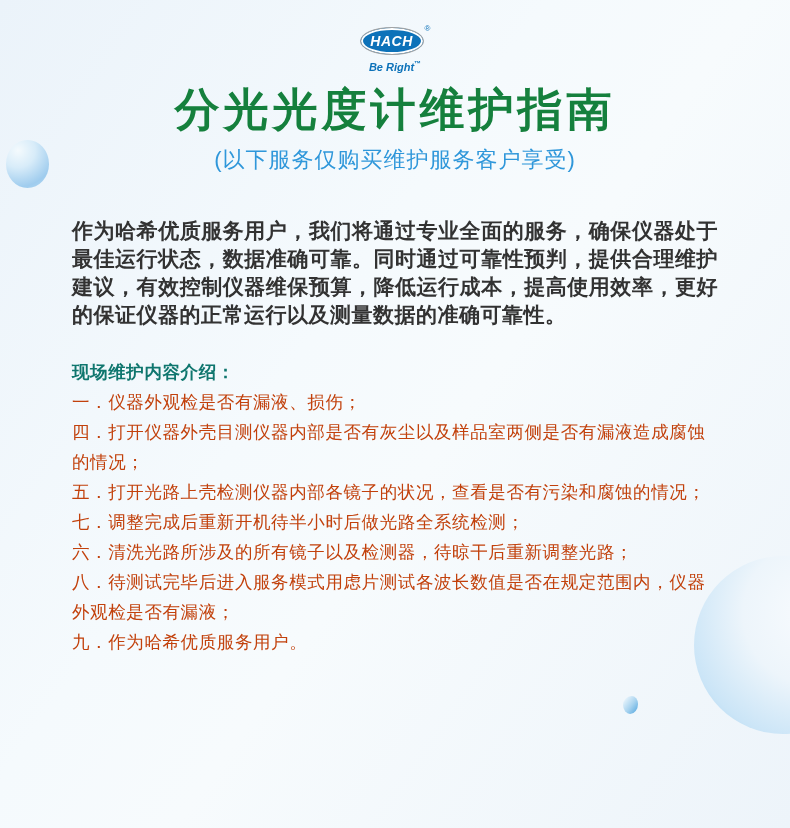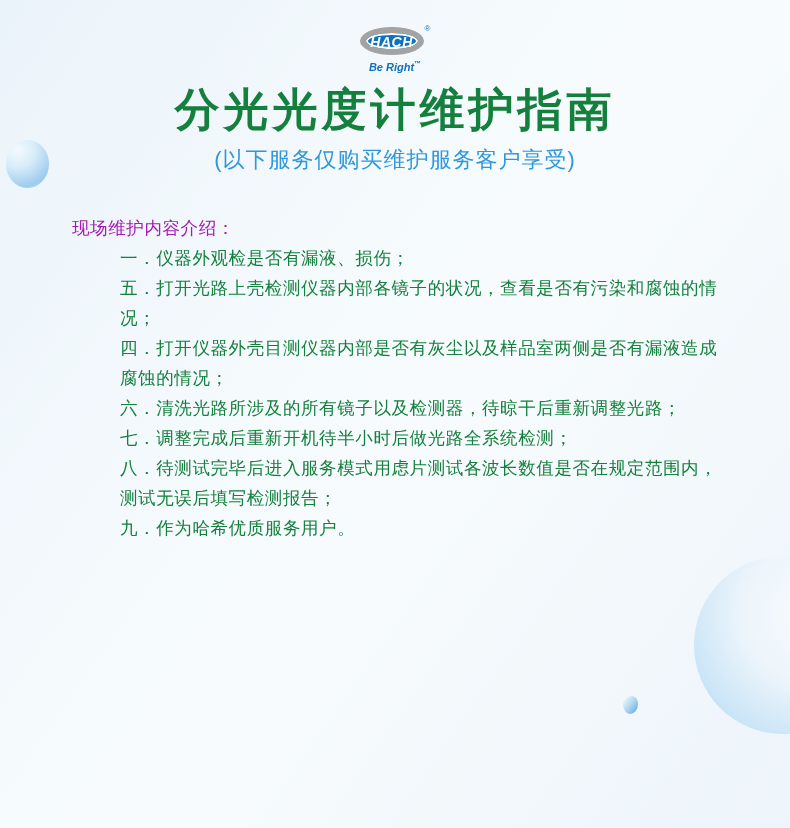--- a/index.html
+++ b/index.html
@@ -25,23 +25,23 @@
     left:623px; top:696px; width:15px; height:18px;
     border-radius: 58% 42% 52% 48% / 50% 44% 56% 50%;
     background: linear-gradient(128deg, #eaf5fc 12%, #a8d3ef 55%, #57a9e0 95%);
   }
 
   
   header { padding-top:27px; text-align:center; }
   .logo-row { display:inline-flex; align-items:flex-start; }
   .logo-oval {
     width:64px; height:28px; border-radius:50%;
-    background:#0d72b9; border:6px solid #a3a3a3;
+    background:#0d72b9; border:1px solid #a3a3a3;
     box-shadow: inset 0 0 0 2px #ffffff;
-    display:flex; align-items:flex-end; justify-content:center;
+    display:flex; align-items:center; justify-content:center;
   }
   .logo-text {
     color:#ffffff; font-weight:bold; font-style:italic;
     font-size:14px; letter-spacing:0.5px; line-height:1;
   }
   .reg-mark { color:#0d72b9; font-size:8px; line-height:1; margin-left:1px; position:relative; top:-2px; }
   .tagline { margin-top:5px; color:#0d72b9; font-weight:bold; font-style:italic; font-size:11px; }
   .tm-mark { font-size:7px; vertical-align:super; }
 
   
@@ -56,29 +56,28 @@
   }
 
   
   .content { width:646px; margin:0 auto 0 72px; }
   .intro {
     margin-top:42px;
     color:#323232; font-weight:bold; font-size:21px;
     line-height:28px; letter-spacing:0.5px; text-align:justify;
   }
   .section-heading {
-    margin-top:38px;
-    color:#a21caf; font-weight:normal; font-size:17.5px;
+    margin-top:28px;
+    color:#0f766e; font-weight:bold; font-size:17.5px;
     line-height:30px; letter-spacing:0.6px;
   }
   .steps { list-style:none; }
   .steps li {
-    color:#15803d; font-size:17.5px; line-height:30px; letter-spacing:0.6px;
+    color:#c2410c; font-size:17.5px; line-height:30px; letter-spacing:0.6px;
     text-align:left;
-    margin-left:48px;
   }
 </style>
 </head>
 <body>
 
 <div class="page">
 
   <div class="decor sphere-left"></div>
   <div class="decor bubble-right"></div>
   <div class="decor drop-small"></div>
@@ -90,27 +89,28 @@
       </div>
       <span class="reg-mark">®</span>
     </div>
     <div class="tagline"><span>Be Right</span><span class="tm-mark">™</span></div>
   </header>
 
   <h1 class="title">分光光度计维护指南</h1>
   <div class="subtitle">(以下服务仅购买维护服务客户享受)</div>
 
   <div class="content">
+    <p class="intro">作为哈希优质服务用户，我们将通过专业全面的服务，确保仪器处于最佳运行状态，数据准确可靠。同时通过可靠性预判，提供合理维护建议，有效控制仪器维保预算，降低运行成本，提高使用效率，更好的保证仪器的正常运行以及测量数据的准确可靠性。</p>
 
     <div class="section-heading">现场维护内容介绍：</div>
 
     <ul class="steps">
       <li>一．仪器外观检是否有漏液、损伤；</li>
+      <li>四．打开仪器外壳目测仪器内部是否有灰尘以及样品室两侧是否有漏液造成腐蚀的情况；</li>
       <li>五．打开光路上壳检测仪器内部各镜子的状况，查看是否有污染和腐蚀的情况；</li>
-      <li>四．打开仪器外壳目测仪器内部是否有灰尘以及样品室两侧是否有漏液造成腐蚀的情况；</li>
+      <li>七．调整完成后重新开机待半小时后做光路全系统检测；</li>
       <li>六．清洗光路所涉及的所有镜子以及检测器，待晾干后重新调整光路；</li>
-      <li>七．调整完成后重新开机待半小时后做光路全系统检测；</li>
-      <li>八．待测试完毕后进入服务模式用虑片测试各波长数值是否在规定范围内，测试无误后填写检测报告；</li>
+      <li>八．待测试完毕后进入服务模式用虑片测试各波长数值是否在规定范围内，仪器外观检是否有漏液；</li>
       <li>九．作为哈希优质服务用户。</li>
     </ul>
   </div>
 
 </div>
 
 </body></html>

